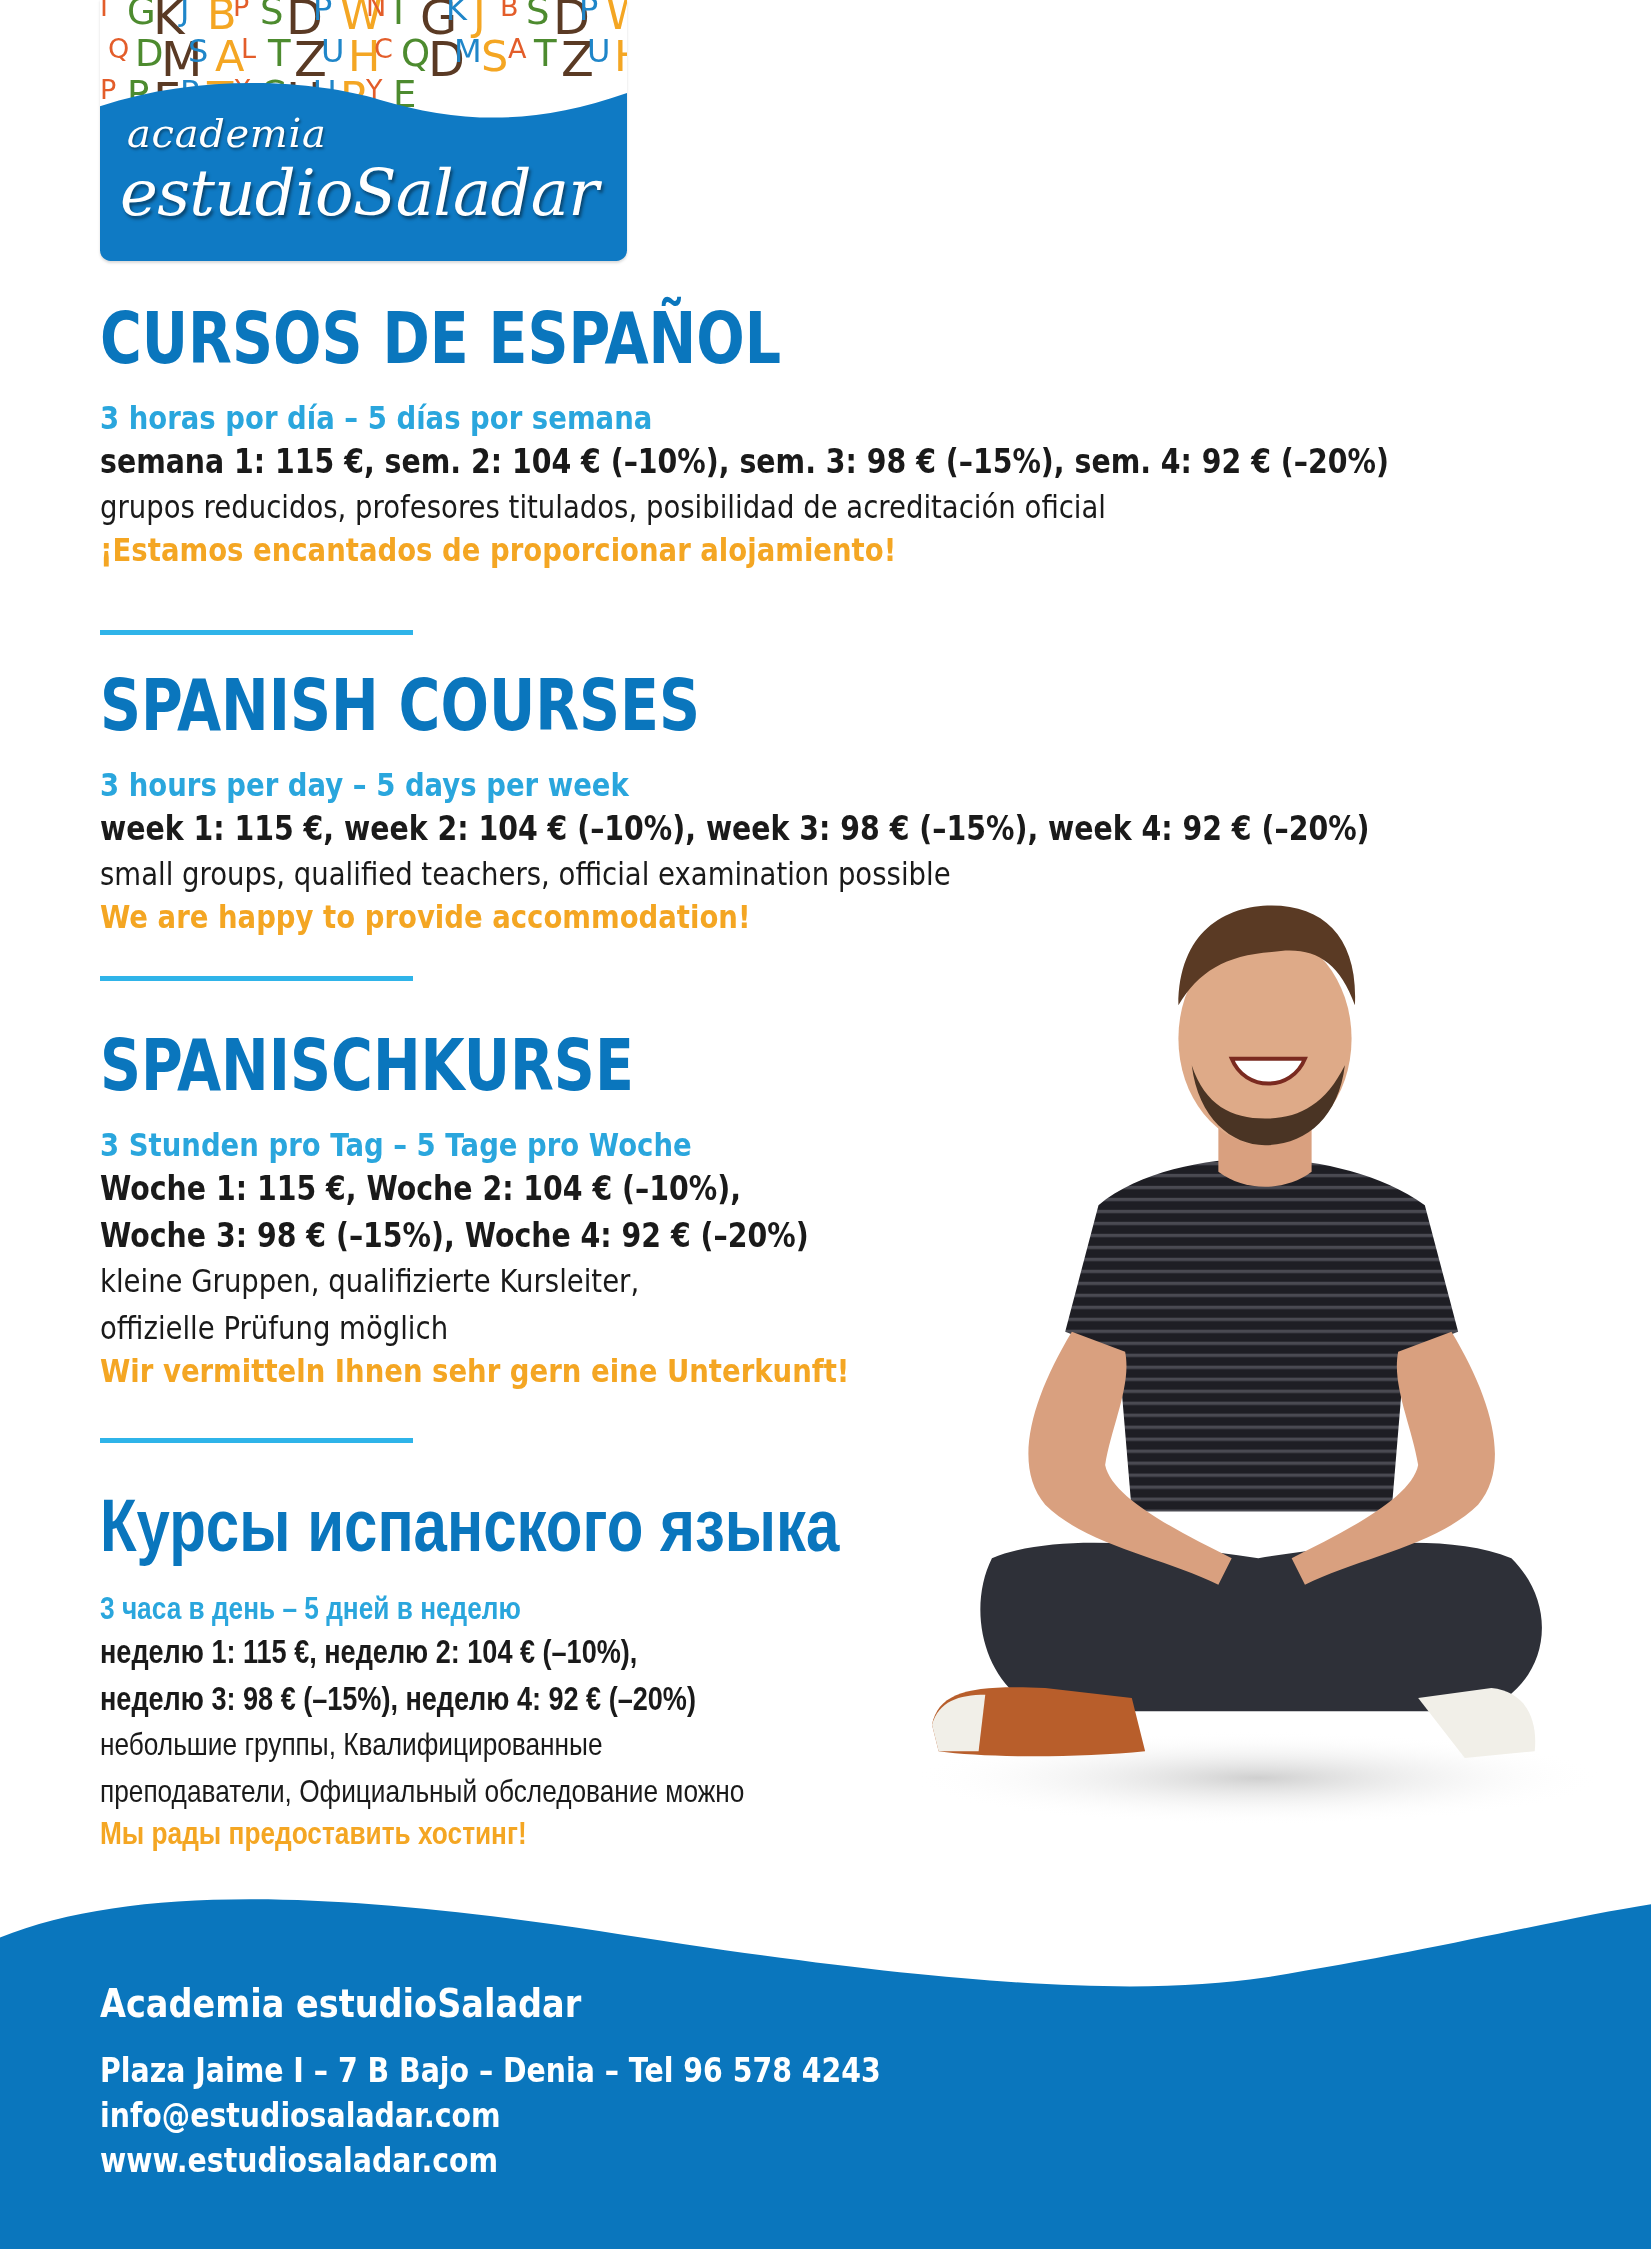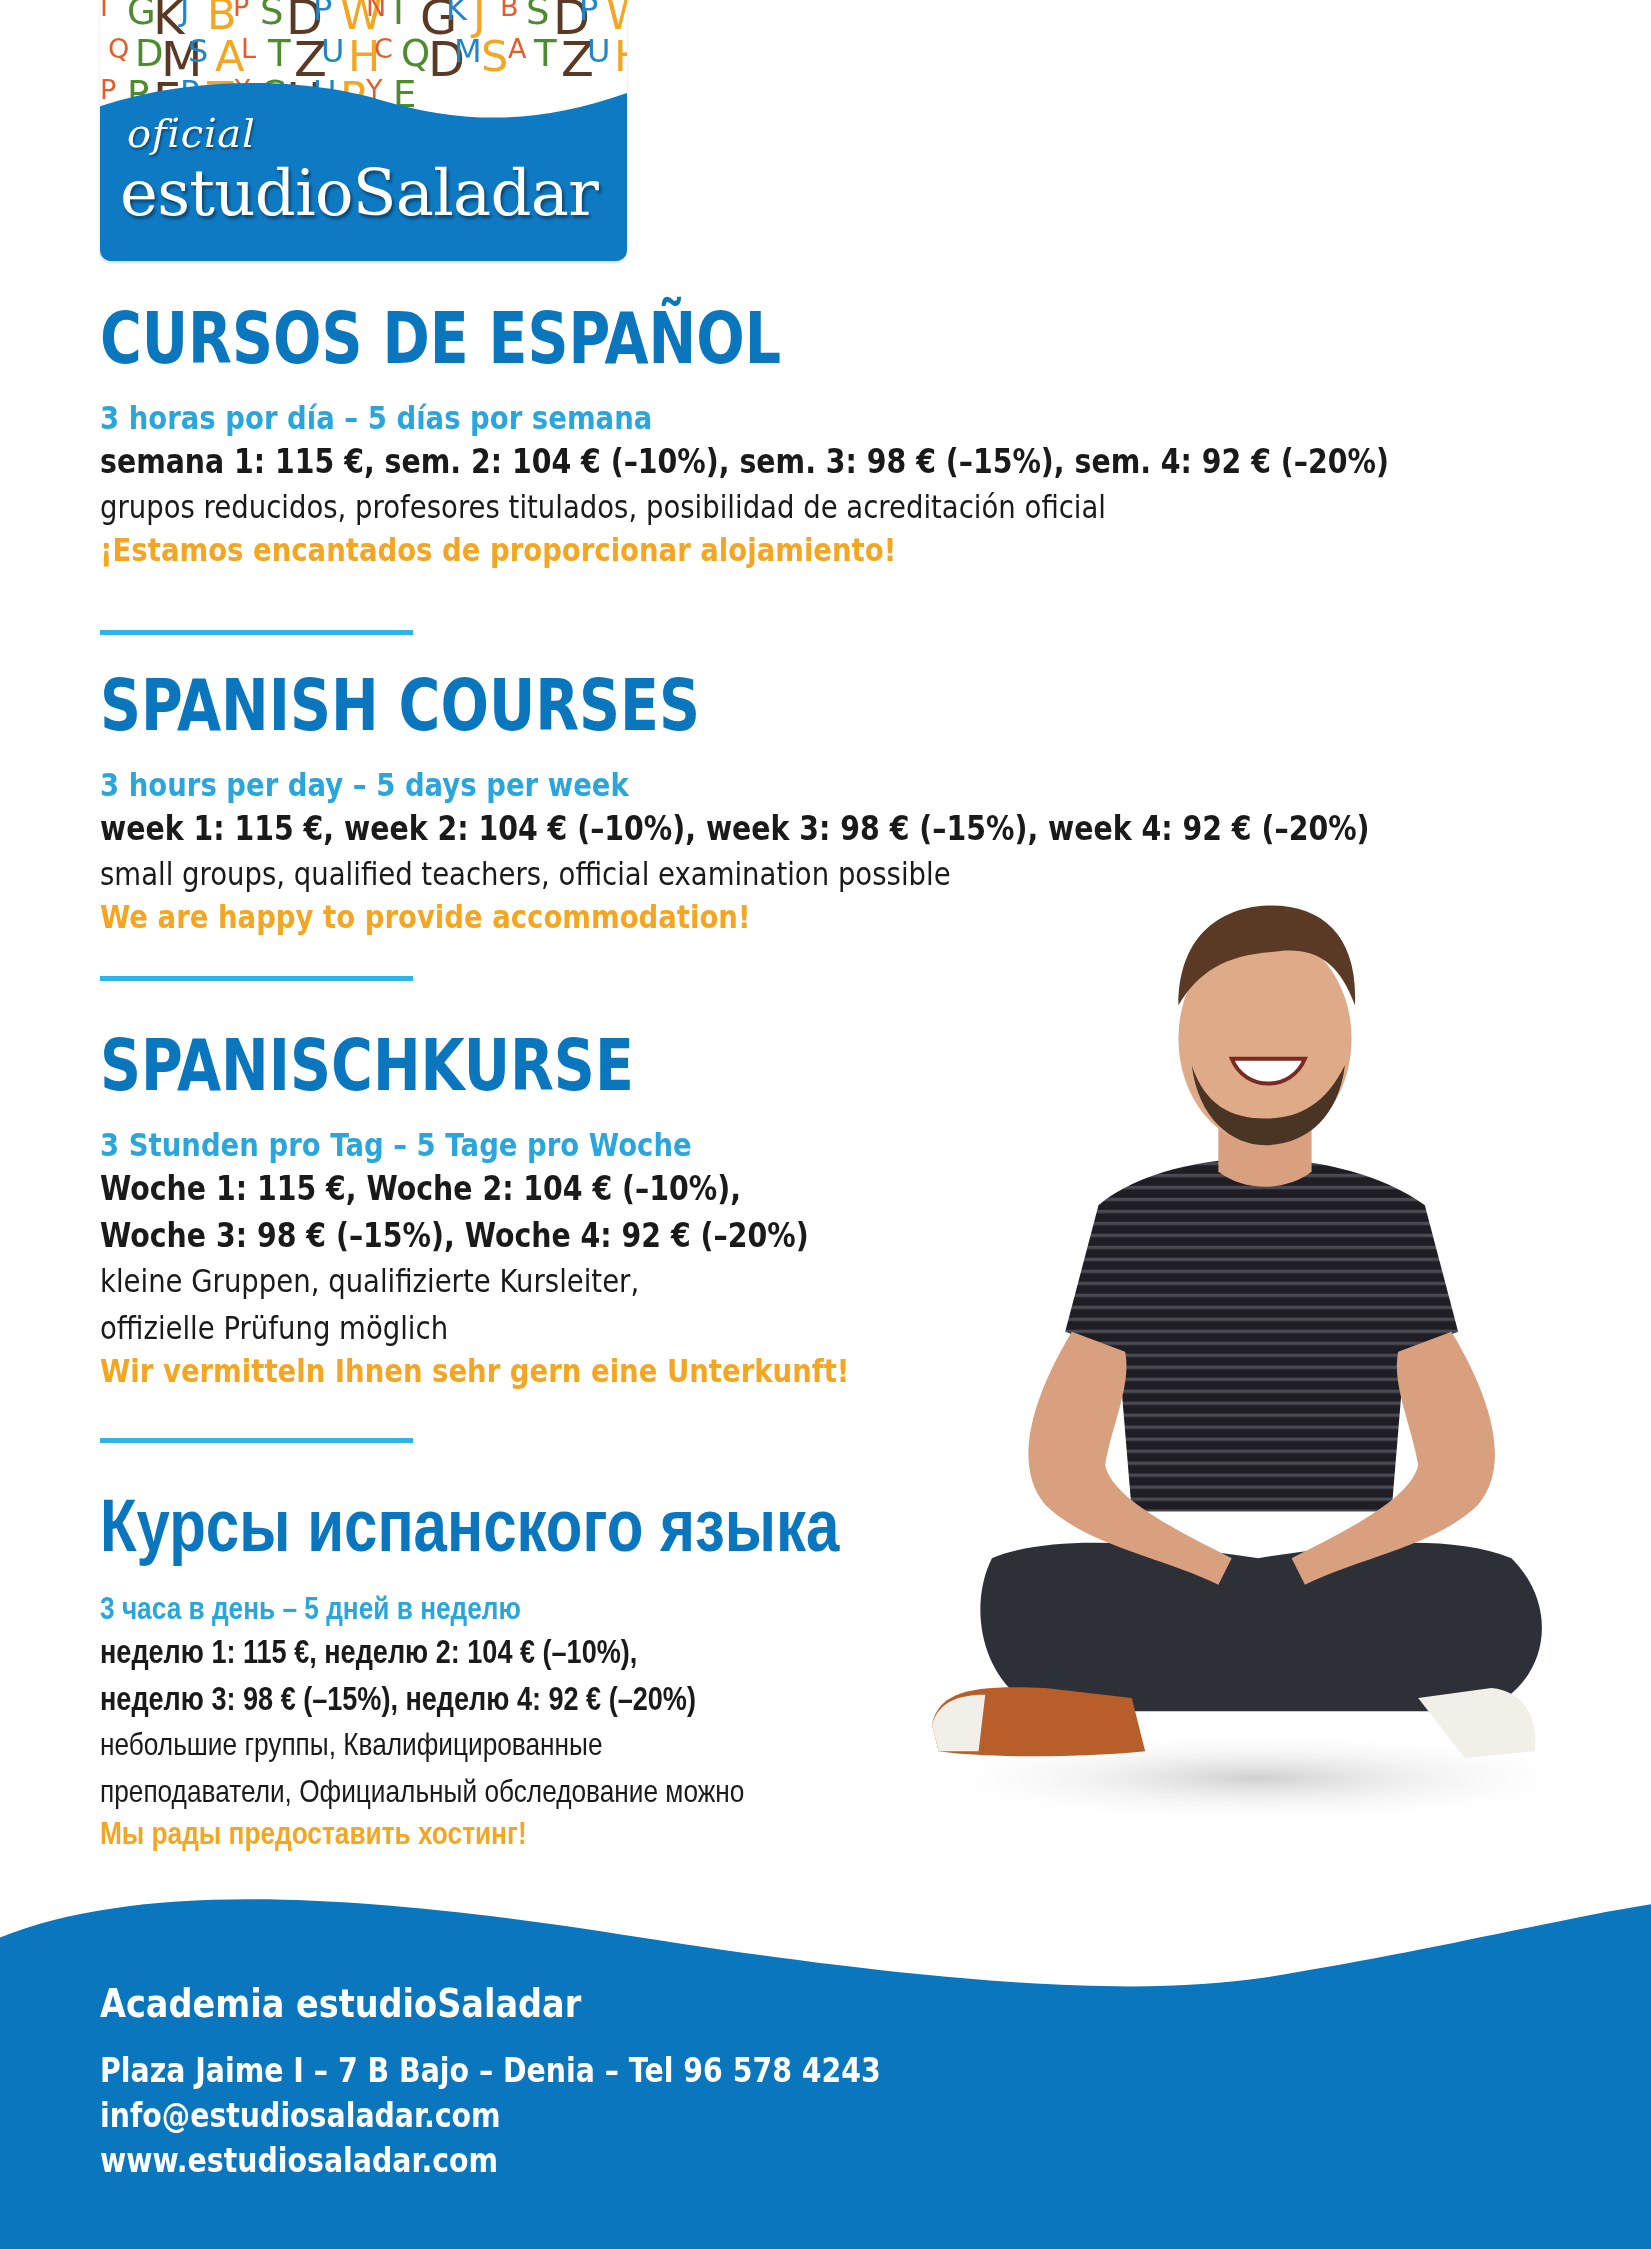--- a/index.html
+++ b/index.html
@@ -17,21 +17,21 @@
   .logo-letters span {
     position: absolute; font-family: "DejaVu Sans", sans-serif; font-weight: normal; line-height: 1;
   }
   .logo svg.wave { position: absolute; left: 0; top: 73px; width: 527px; height: 80px; }
   .logo-academia {
     position: absolute; left: 27px; top: 110px; color: #fff; font-style: italic;
     font-family: "DejaVu Serif", serif; font-size: 40px; letter-spacing: 0.7px;
     text-shadow: 1.3px 2px 2.7px rgba(0,0,0,0.45);
   }
   .logo-estudio {
-    position: absolute; left: 20px; top: 156px; color: #fff; 
+    position: absolute; left: 20px; top: 156px; color: #fff; font-style: italic;
     font-family: "DejaVu Serif", serif; font-size: 64px; letter-spacing: -0.7px;
     text-shadow: 2px 2.7px 3.3px rgba(0,0,0,0.45);
   }
 
   .section { position: absolute; left: 100px; }
   .heading {
     color: #0a76bd; font-weight: bold; font-size: 72px; line-height: 1;
     font-family: "DejaVu Sans Condensed", "DejaVu Sans", sans-serif;
     transform: scaleX(0.88); transform-origin: left center; white-space: nowrap;
   }
@@ -102,21 +102,21 @@
       <span style="left: 160px; top: 76px; font-size: 37px; color: rgb(77, 139, 47);">C</span>
       <span style="left: 186px; top: 76px; font-size: 48px; color: rgb(90, 58, 36);">H</span>
       <span style="left: 213px; top: 76px; font-size: 32px; color: rgb(31, 134, 201);">U</span>
       <span style="left: 240px; top: 76px; font-size: 43px; color: rgb(244, 166, 35);">R</span>
       <span style="left: 266px; top: 76px; font-size: 27px; color: rgb(227, 93, 42);">Y</span>
       <span style="left: 293px; top: 76px; font-size: 37px; color: rgb(77, 139, 47);">E</span>
     </div>
   <svg class="wave" viewBox="0 0 792 120" preserveAspectRatio="none">
     <path d="M0,50 C150,0 320,10 420,40 C540,75 650,80 792,30 L792,120 L0,120 Z" fill="#0f7ac4"></path>
   </svg>
-  <div class="logo-academia">oficial</div>
+  <div class="logo-academia">academia</div>
   <div class="logo-estudio">estudioSaladar</div>
 </div>
 
 <div class="section" style="top:302px;">
   <div class="heading">CURSOS DE ESPAÑOL</div>
   <div class="subhead" style="margin-top:25px;">3 horas por día – 5 días por semana</div>
   <div class="prices" style="margin-top:1.3px;">semana 1: 115 €, sem. 2: 104 € (–10%), sem. 3: 98 € (–15%), sem. 4: 92 € (–20%)</div>
   <div class="desc" style="margin-top:-1.3px;">grupos reducidos, profesores titulados, posibilidad de acreditación oficial</div>
   <div class="cta" style="margin-top:0;">¡Estamos encantados de proporcionar alojamiento!</div>
 </div>

